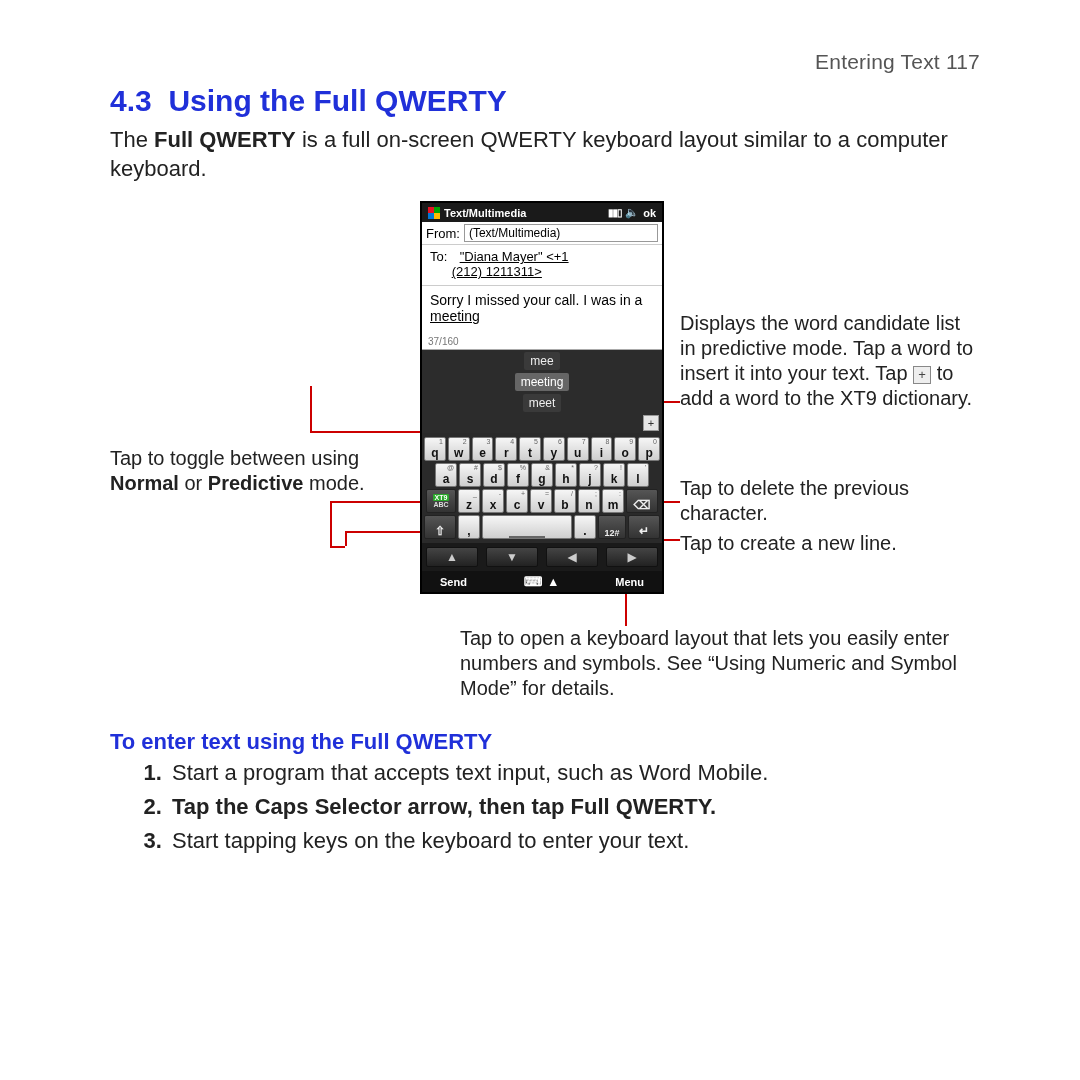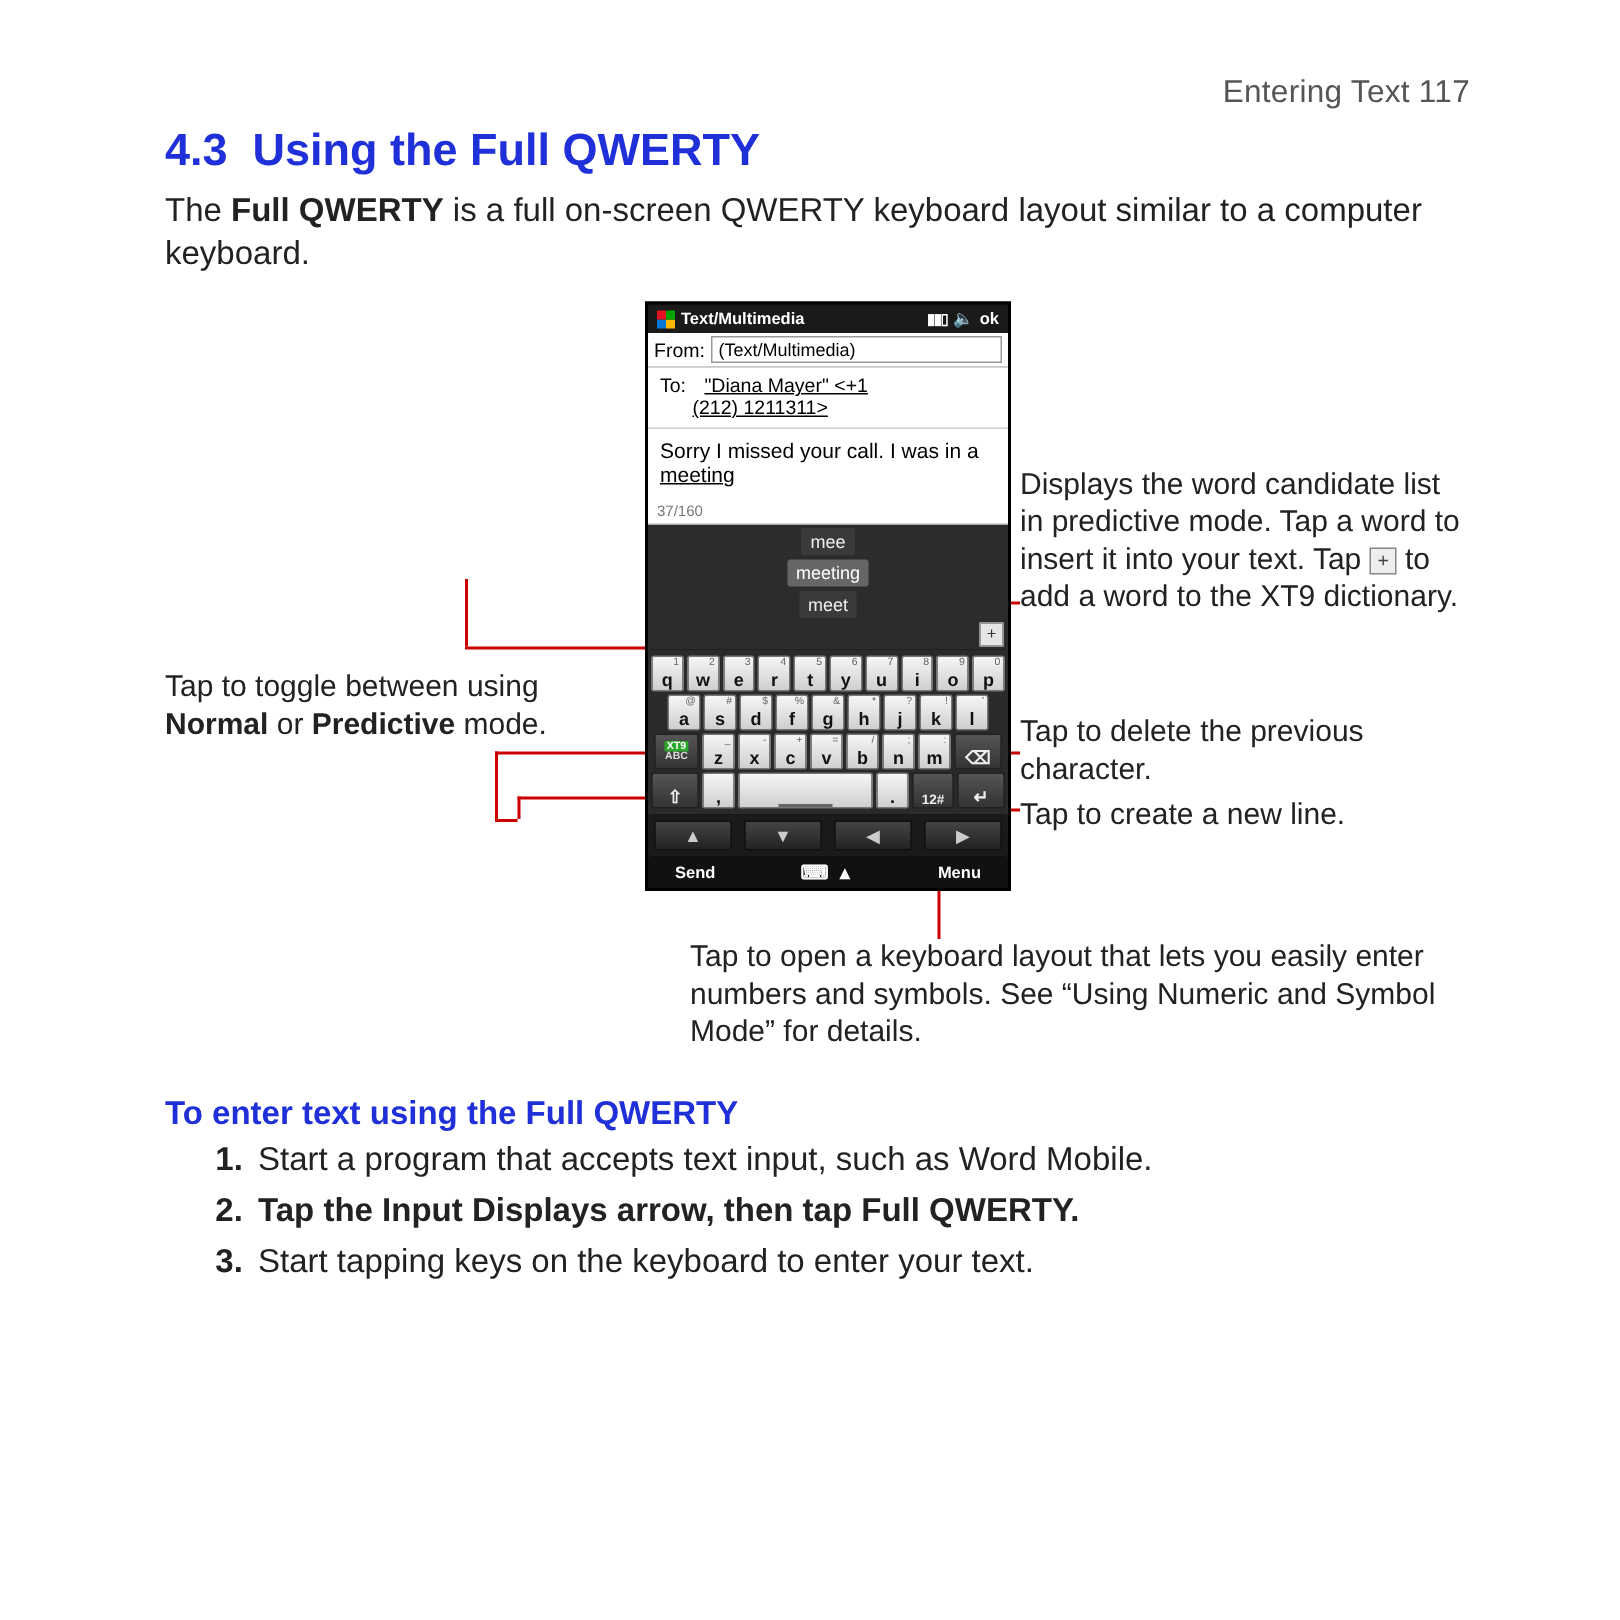--- a/index.html
+++ b/index.html
@@ -39,21 +39,21 @@
   }
   .figure-area {
     position: relative;
     width: 870px;
     height: 520px;
   }
 
   
   .phone {
     position: absolute;
-    left: 320px;
+    left: 310px;
     top: 0;
     width: 240px;
     background: #000;
     border: 2px solid #000;
     box-shadow: 0 0 0 1px #444 inset;
   }
   .ph-status {
     display: flex;
     align-items: center;
     justify-content: space-between;
@@ -358,18 +358,18 @@
         <span>Menu</span>
       </div>
     </div>
 
   </div>
 
   <h3 class="sub">To enter text using the Full QWERTY</h3>
   <ol class="steps">
     <li>Start a program that accepts text input, such as Word Mobile.</li>
     <li>
-      <b><span>Tap the </span></b><b>Input Displays</b><b><span> arrow, then tap </span></b><b>Full QWERTY</b><b><span>.</span></b>
+      <b><span>Tap the </span></b><b>Caps Selector</b><b><span> arrow, then tap </span></b><b>Full QWERTY</b><b><span>.</span></b>
     </li>
     <li><b style="font-weight:400">Start tapping keys on the keyboard to enter your text.</b></li>
   </ol>
 
 </div>
 
 </body></html>

